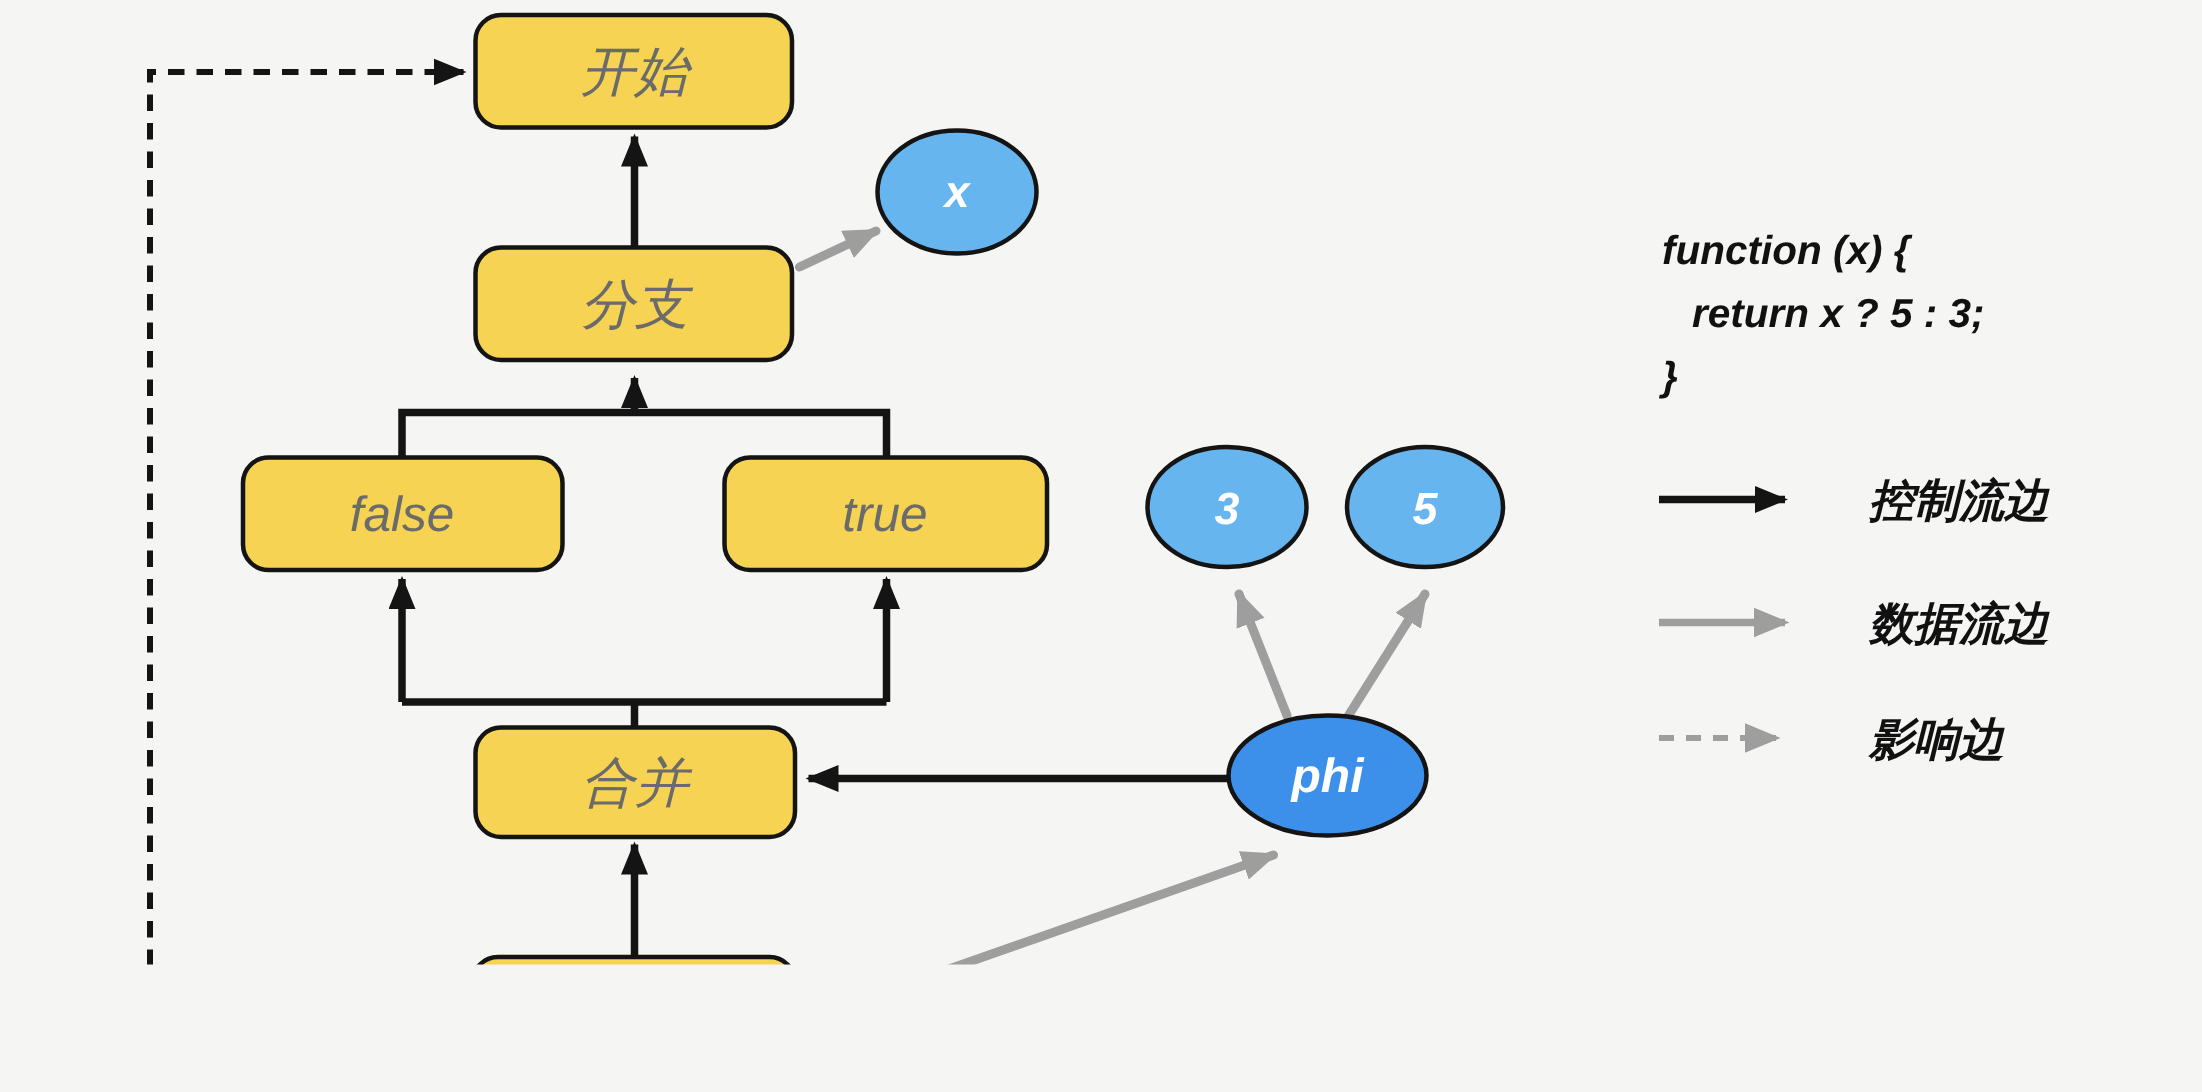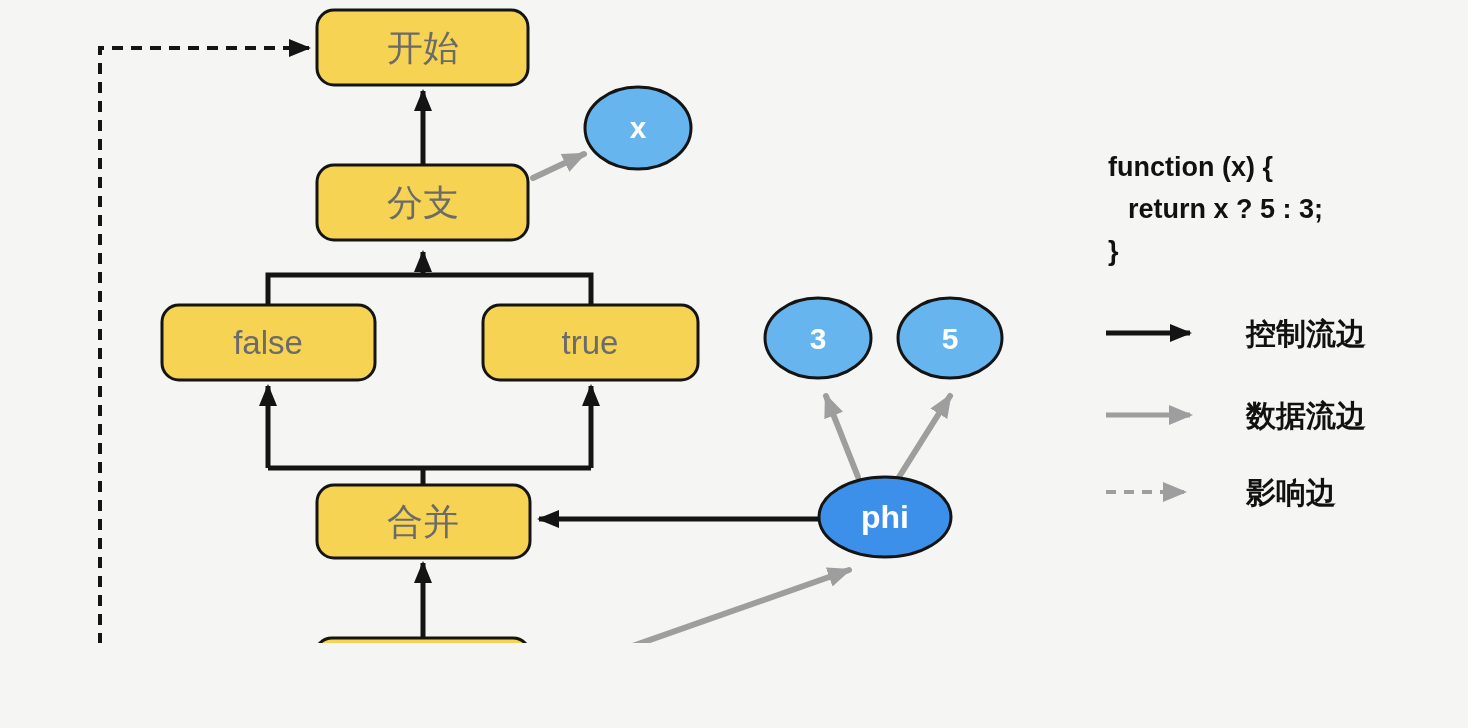--- a/index.html
+++ b/index.html
@@ -1,16 +1,16 @@
 <!DOCTYPE html>
 <html><head>
 <meta charset="utf-8">
 <style>
   html,body{margin:0;padding:0;background:#f5f5f3;}
-  .stage{width:1468px;height:643px;position:relative;overflow:hidden;}
+  .stage{width:1468px;height:643px;position:relative;overflow:hidden;font-style:italic;}
   svg{display:block;font-family:"Liberation Sans","DejaVu Sans",sans-serif;}
   .node-rect{stroke:#141414;stroke-width:3;}
   .node-ell{stroke:#141414;stroke-width:3;}
   .t-node{font-size:36px;fill:#6b6b6b;text-anchor:middle;}
   .t-bool{font-size:33px;fill:#6b6b6b;text-anchor:middle;}
   .t-val{font-size:30px;fill:#ffffff;font-weight:bold;text-anchor:middle;}
   .t-phi{font-size:32px;fill:#ffffff;font-weight:bold;text-anchor:middle;}
   .t-code{font-size:27px;font-weight:bold;fill:#111111;}
   .t-legend{font-size:30px;font-weight:bold;fill:#111111;}
   .edge-control{stroke:#141414;stroke-width:5;fill:none;}

